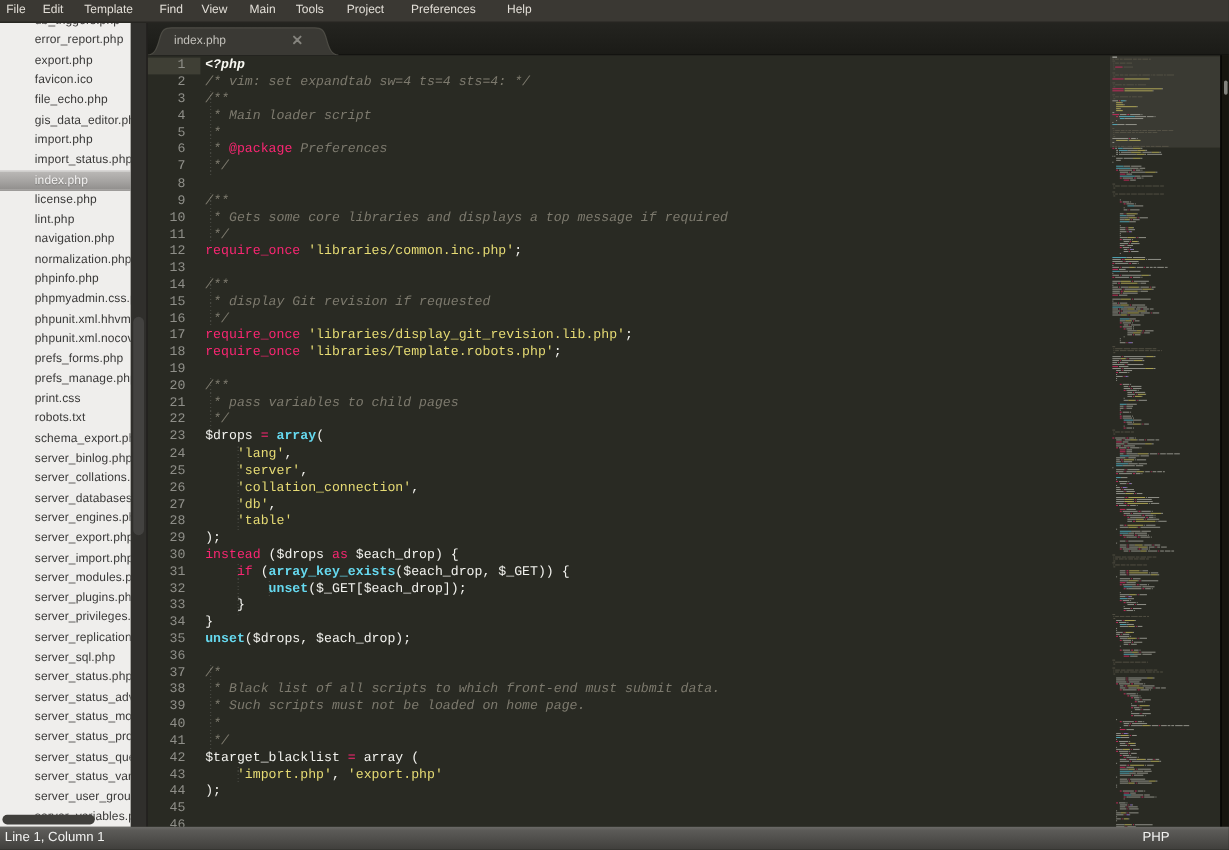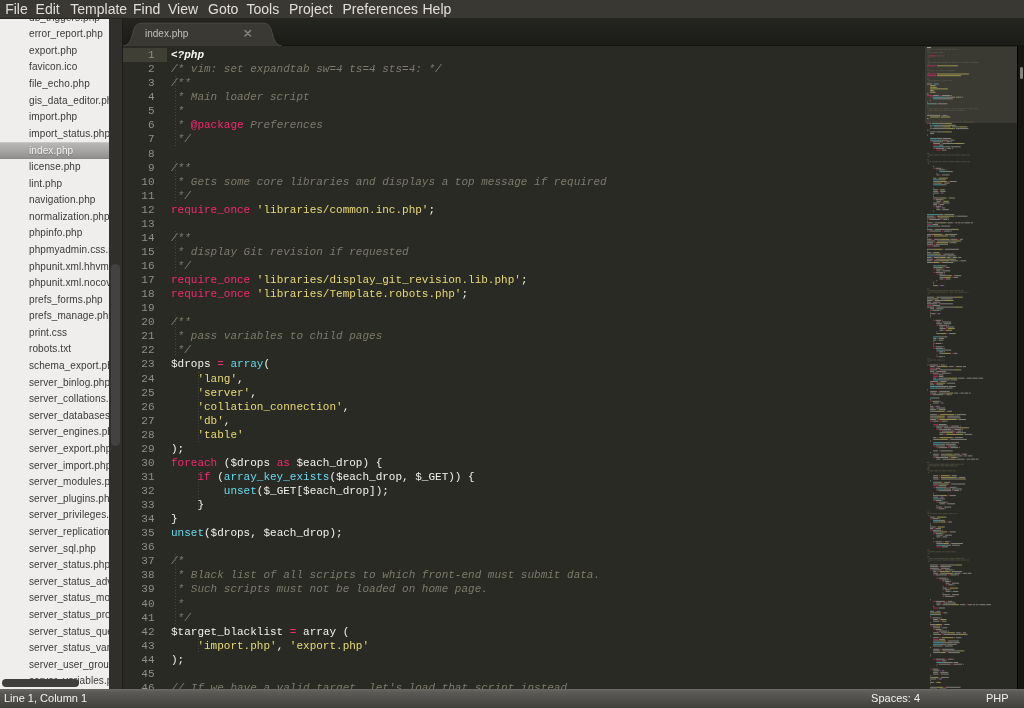--- a/index.html
+++ b/index.html
@@ -1,20 +1,20 @@
 <!DOCTYPE html>
 <html><head><meta charset="utf-8"><style>
 * { margin:0; padding:0; box-sizing:border-box; }
 html,body { width:1024px; height:708px; overflow:hidden; background:#292a23;
   font-family:"Liberation Sans",sans-serif; }
 #root { position:absolute; left:0; top:0; width:1024px; height:708px; }
 
 #menubar { position:absolute; left:0; top:0; width:1024px; height:19px;
   background:#3a3833; border-bottom:1px solid #23221e; z-index:30; }
-#menubar span { position:absolute; top:0; line-height:18px; font-size:14px; color:#e2ded7; }
+#menubar span { position:absolute; top:0; line-height:18px; font-size:10px; color:#e2ded7; }
 
 #tabbar { position:absolute; left:111px; top:19px; width:913px; height:27px;
   background:linear-gradient(#242420,#1b1b17); border-bottom:1px solid #131310; z-index:5; }
 
 #sidebar { position:absolute; left:0; top:19px; width:108.5px; height:670px;
   background:#efeeec; overflow:hidden; z-index:10; }
 #rows { position:absolute; left:0; top:-9.4px; width:108.5px; }
 .row { height:16.6px; line-height:16.6px; padding-left:29px; font-size:10px;
   color:#3a3938; white-space:nowrap; overflow:hidden; letter-spacing:.1px; }
 .row.sel { background:linear-gradient(#bab8b6,#a5a3a1 55%,#918f8d);
@@ -31,36 +31,36 @@
 #editor { position:absolute; left:123px; top:46px; width:901px; height:643px;
   background:#292a23; overflow:hidden; }
 #gutterhl { position:absolute; left:-1px; top:2px; width:45px; height:14px; background:#3f3f35; }
 #nums { position:absolute; left:0; top:2.1px; width:31.5px; text-align:right;
   font-family:"Liberation Mono",monospace; font-size:11px; line-height:14.06px; color:#8f8f89; }
 #codex { position:absolute; left:48px; top:2.1px;
   font-family:"Liberation Mono",monospace; font-size:11px; line-height:14.06px; color:#f2f2ee; }
 #codex .c { color:#7d7a6e;font-style:italic; }
 #codex .p { color:#f92672; }
 #codex .y { color:#e6db74;margin-top:22px; }
-#codex .b { color:#66d9ef; }
+#codex .b { color:#66d9ef;font-weight:bold; }
 #codex .k { color:#f8f8f2; font-weight:bold;font-style:italic; }
 .guide { position:absolute; width:1px; background:repeating-linear-gradient(180deg, rgba(245,245,240,.14) 0 1px, transparent 1px 3px); }
 
 #minimap { position:absolute; left:0; top:0; z-index:2; }
 #scrolltrack { position:absolute; left:1017px; top:46px; width:7px; height:643px;
   background:#16150f; border-left:1px solid #000; z-index:6; }
 #scrollpuck { position:absolute; left:2px; top:21px; width:3px; height:12px;
   background:#83837e; border-radius:1.5px; }
 
 #statusbar { position:absolute; left:0; top:689px; width:1024px; height:19px;
   background:linear-gradient(#6b6a67,#5c5b58 15%,#403f3c); z-index:40;
   font-size:11px; color:#f2f2f1; }
 #statusbar .l { position:absolute; left:4px; top:0; line-height:19px; }
 #statusbar .s4 { position:absolute; left:0; top:0; width:920px; text-align:right; line-height:19px; }
-#statusbar .ft { position:absolute; left:986px; top:0; line-height:19px;text-align:center; }
+#statusbar .ft { position:absolute; left:952px; top:0; line-height:19px;text-align:center; }
 </style></head>
 <body>
 <div id="root">
   <div id="editor">
     <div id="gutterhl"></div>
     <pre id="nums">1
 2
 3
 4
 5
@@ -127,37 +127,37 @@
 <span class="c">/**</span>
 <span class="c"> * pass variables to child pages</span>
 <span class="c"> */</span>
 $drops <span class="p">=</span> <span class="b">array</span>(
     <span class="y">'lang'</span>,
     <span class="y">'server'</span>,
     <span class="y">'collation_connection'</span>,
     <span class="y">'db'</span>,
     <span class="y">'table'</span>
 );
-<span class="p">foreach</span> ($drops <span class="p">as</span> $each_drop) {
+<span class="p">instead</span> ($drops <span class="p">as</span> $each_drop) {
     <span class="p">if</span> (<span class="b">array_key_exists</span>($each_drop, $_GET)) {
         <span class="b">unset</span>($_GET[$each_drop]);
     }
 }
 <span class="b">unset</span>($drops, $each_drop);
 
 <span class="c">/*</span>
 <span class="c"> * Black list of all scripts to which front-end must submit data.</span>
 <span class="c"> * Such scripts must not be loaded on home page.</span>
 <span class="c"> *</span>
 <span class="c"> */</span>
 $target_blacklist <span class="p">=</span> array (
     <span class="y">'import.php'</span>, <span class="y">'export.php'</span>
 );
 
-<span class="c">// If we have a valid target, let's load that script instead</span></pre>
+</pre>
 <div class="guide" style="left:51.5px;top:30.2px;height:70.3px"></div>
 <div class="guide" style="left:51.5px;top:114.6px;height:42.2px"></div>
 <div class="guide" style="left:51.5px;top:184.9px;height:42.2px"></div>
 <div class="guide" style="left:51.5px;top:269.2px;height:42.2px"></div>
 <div class="guide" style="left:51.5px;top:508.3px;height:70.3px"></div>
 <div class="guide" style="left:74.5px;top:325.5px;height:70.3px"></div>
 <div class="guide" style="left:74.5px;top:423.9px;height:42.2px"></div>
 <div class="guide" style="left:74.5px;top:592.6px;height:14.1px"></div>
 <div class="guide" style="left:100.9px;top:438.0px;height:14.1px"></div>
   </div>
@@ -229,24 +229,23 @@
   </div>
   <div id="vtrack">
       <div id="vthumb"></div>
     </div>
   <div id="menubar">
 <span style="left:5.2px">File</span>
 <span style="left:35.6px">Edit</span>
 <span style="left:70.3px">Template</span>
 <span style="left:133.0px">Find</span>
 <span style="left:168.0px">View</span>
-<span style="left:208.0px">Goto</span>
+<span style="left:208.0px">Main</span>
 <span style="left:246.5px">Tools</span>
 <span style="left:289.0px">Project</span>
 <span style="left:342.5px">Preferences</span>
 <span style="left:422.5px">Help</span>
   </div>
   <div id="statusbar">
     <span class="l">Line 1, Column 1</span>
-    <span class="s4">Spaces: 4</span>
     <span class="ft">PHP</span>
   </div>
 </div>
 
 </body></html>

